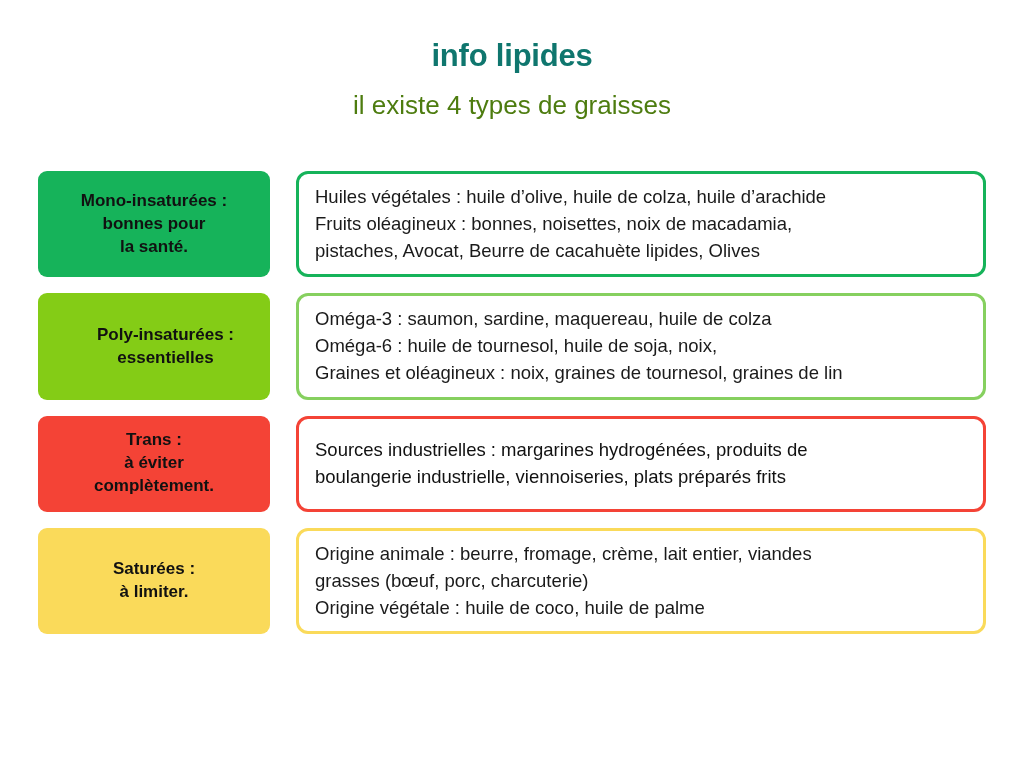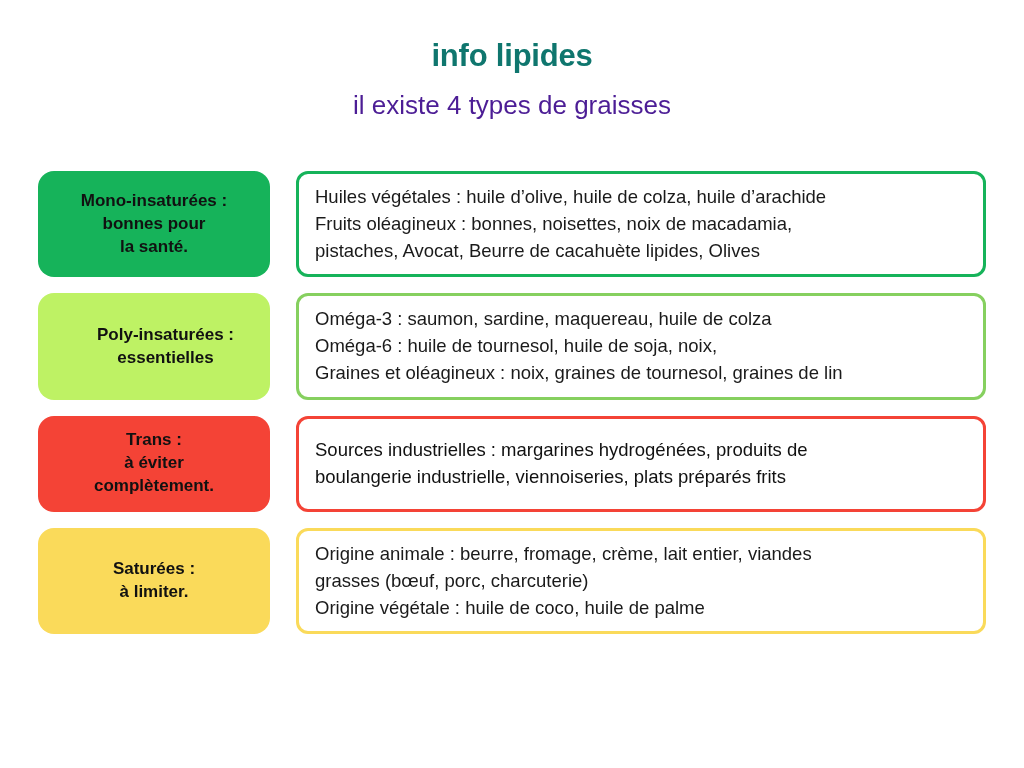--- a/index.html
+++ b/index.html
@@ -31,38 +31,38 @@
     padding-top: 38px;
     color: #0f766e;
   }
 
   .subtitle {
     text-align: center;
     font-size: 26px;
     font-weight: normal;
     margin: 0;
     padding-top: 16px;
-    color: #4c1d95;
+    color: #4d7c0f;
   }
 
   .rows {
     margin-top: 50px;
     padding: 0 38px 0 38px;
   }
 
   .row {
     display: flex;
     align-items: stretch;
     margin-bottom: 16px;
   }
 
   .label-box {
     width: 232px;
     min-height: 96px;
-    border-radius: 16px;
+    border-radius: 9px;
     display: flex;
     align-items: center;
     justify-content: center;
     text-align: center;
     font-size: 17px;
     font-weight: bold;
     line-height: 1.35;
     padding: 8px 10px;
     box-sizing: border-box;
     color: #111111;
@@ -85,21 +85,21 @@
   .detail-line {
     font-size: 18.5px;
     line-height: 1.45;
     color: #1a1a1a;
     white-space: nowrap;
   }
 
   .row-mono .label-box { background: #16b35a; }
   .row-mono .detail-box { border-color: #16b35a; }
 
-  .row-poly .label-box { background: #bef264; padding-left: 33px; }
+  .row-poly .label-box { background: #84cc16; padding-left: 33px; }
   .row-poly .detail-box { border-color: #86d05f; }
 
   .row-sat .label-box { background: #fada5a; }
   .row-sat .detail-box { border-color: #fada5a; }
 
   .row-trans .label-box { background: #f44336; }
   .row-trans .detail-box { border-color: #f44336; }
 
   .row-trans .label-box,
   .row-trans .detail-line {

